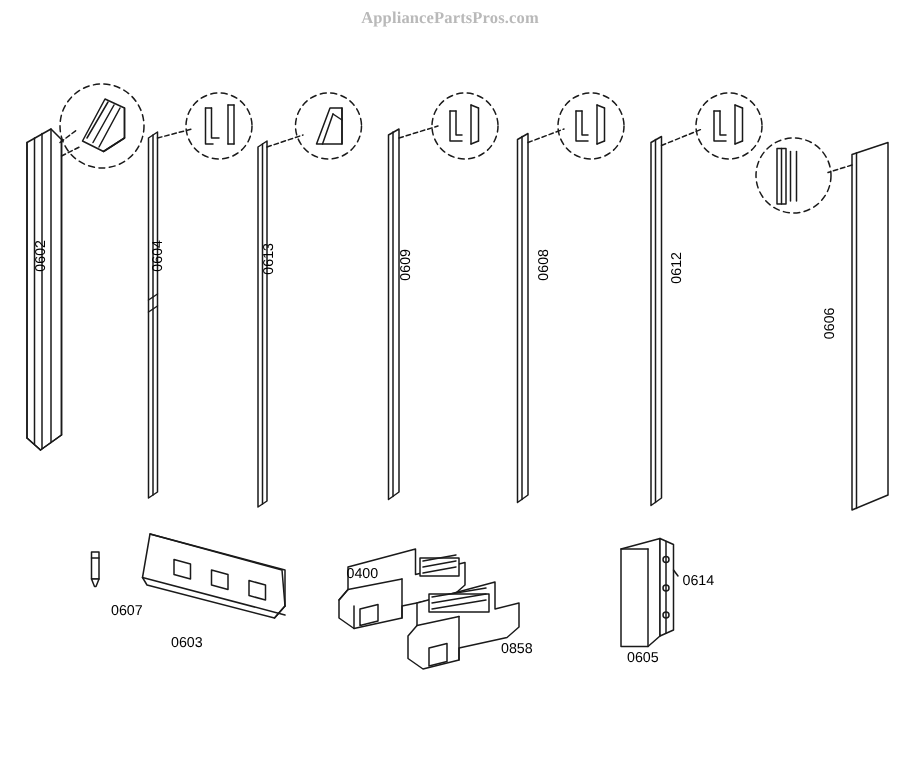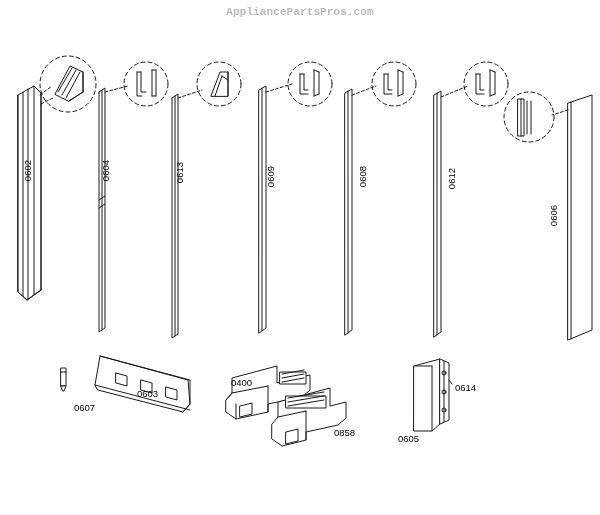--- a/index.html
+++ b/index.html
@@ -20,21 +20,21 @@
   #watermark {
     position: absolute;
     top: 6px;
     left: 0;
     width: 600px;
     text-align: center;
     font-size: 11px;
     font-weight: bold;
     color: #b9b9b9;
     letter-spacing: 0.1px;
-    font-family: Liberation Mono, monospace;
+    font-family: Liberation Serif, serif;
   }
   #diagram {
     position: absolute;
     top: 0;
     left: 0;
   }
   .callout-label {
     position: absolute;
     font-size: 9.5px;
     color: #000000;
@@ -237,19 +237,19 @@
 
   <div class="callout-label vertical" style="left:22px;  top:160px;">0602</div>
   <div class="callout-label vertical" style="left:100px; top:160px;">0604</div>
   <div class="callout-label vertical" style="left:174px; top:162px;">0613</div>
   <div class="callout-label vertical" style="left:265px; top:166px;">0609</div>
   <div class="callout-label vertical" style="left:357px; top:166px;">0608</div>
   <div class="callout-label vertical" style="left:446px; top:168px;">0612</div>
   <div class="callout-label vertical" style="left:548px; top:205px;">0606</div>
 
   <div class="callout-label" style="left:74px;  top:402px;">0607</div>
-  <div class="callout-label" style="left:114px; top:388px;margin-left:23px;">0603</div>
+  <div class="callout-label" style="left:114px; top:423px;">0603</div>
   <div class="callout-label" style="left:231px; top:377px;">0400</div>
   <div class="callout-label" style="left:334px; top:427px;">0858</div>
-  <div class="callout-label" style="left:398px; top:433px;">0605</div>
+  <div class="callout-label" style="left:418px; top:433px;">0605</div>
   <div class="callout-label" style="left:455px; top:382px;">0614</div>
 
 </div>
 
 </body></html>

